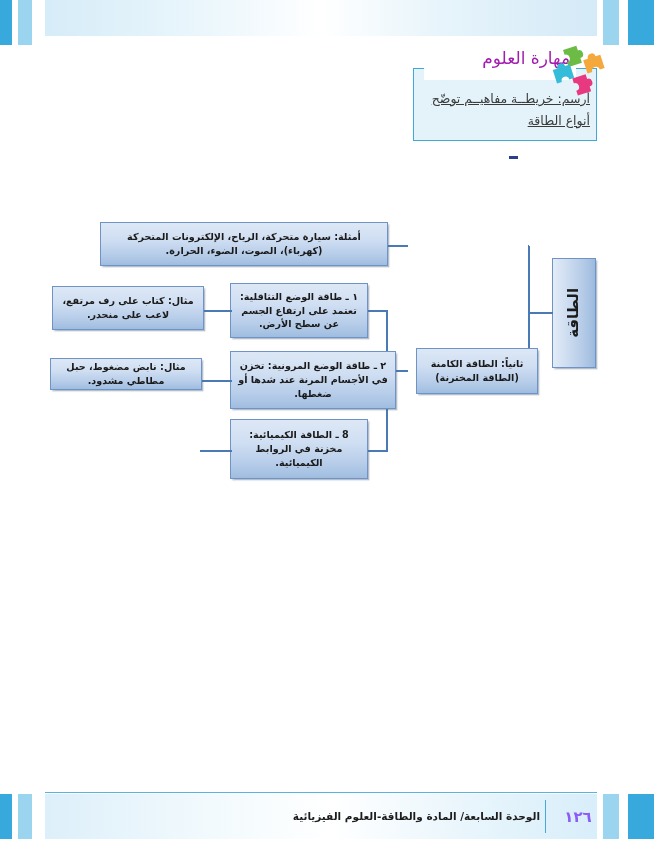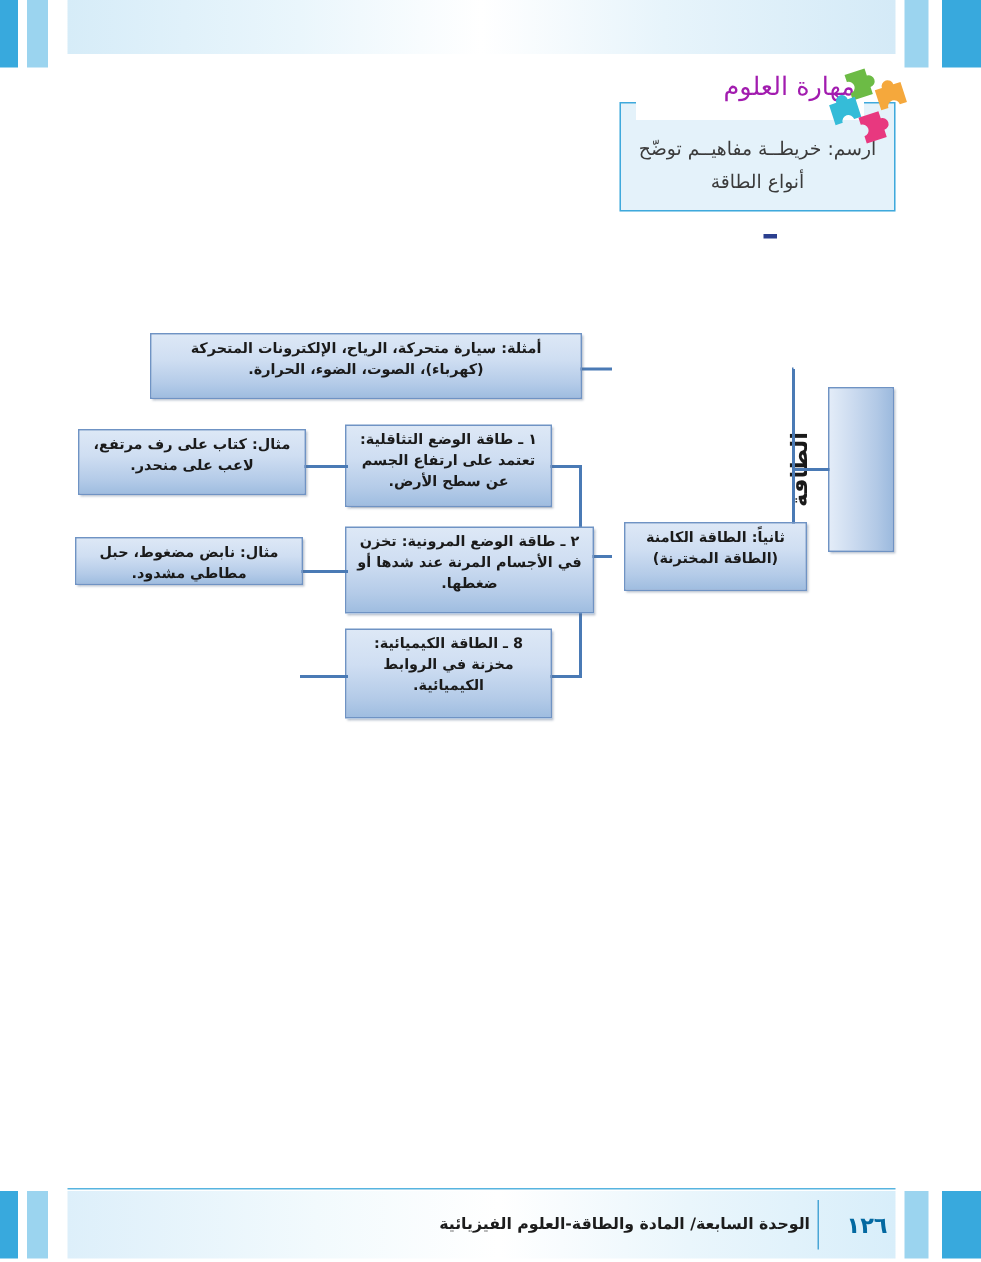--- a/index.html
+++ b/index.html
@@ -68,26 +68,26 @@
     height: 22px;
     background: #ffffff;
     z-index: 3;
   }
   .skill-body {
     position: absolute;
     left: 420px;
     top: 88px;
     width: 170px;
     direction: rtl;
-    text-align: center;
     font-family: "DejaVu Sans", sans-serif;
     font-size: 12.5px;
     line-height: 1.75;
     color: #3b3b3b;
     z-index: 5;
+    text-decoration: underline;
   }
 
   
   .puzzle { position: absolute; left: 548px; top: 42px; width: 62px; height: 56px; z-index: 6; }
 
   .dash-mark {
     position: absolute;
     left: 509px;
     top: 156px;
     width: 9px;
@@ -105,20 +105,21 @@
     border: 1px solid #6f93c4;
     box-shadow: 1.5px 1.5px 1.5px rgba(90,110,140,0.45);
     direction: rtl;
     text-align: center;
     color: #1a1a1a;
     font-family: "DejaVu Sans", sans-serif;
     font-weight: bold;
     font-size: 9.6px;
     line-height: 1.45;
     display: flex;
+    align-items: center;
     justify-content: center;
     padding: 3px 6px;
   }
 
   .node.root {
     background: linear-gradient(90deg, #e3ecf8 0%, #cddcf0 35%, #b2c9e6 75%, #9cbade 100%);
     font-size: 15px;
     font-weight: bold;
     letter-spacing: 0.5px;
   }
@@ -174,21 +175,21 @@
   .footer-page {
     position: absolute;
     left: 556px;
     top: 808px;
     width: 44px;
     text-align: center;
     direction: rtl;
     font-family: "DejaVu Sans", sans-serif;
     font-size: 15px;
     font-weight: bold;
-    color: #0369a1;
+    color: #8b5cf6;
     letter-spacing: 1px;
   }
   .edge-b { position: absolute; top: 794px; height: 45px; }
   .edge-bl1 { left: 0;   width: 12px; background: #38a9dd; }
   .edge-bl2 { left: 18px; width: 14px; background: #9bd4ef; }
   .edge-br1 { left: 603px; width: 16px; background: #9bd4ef; }
   .edge-br2 { left: 628px; width: 26px; background: #38a9dd; }
 </style>
 </head>
 <body>

